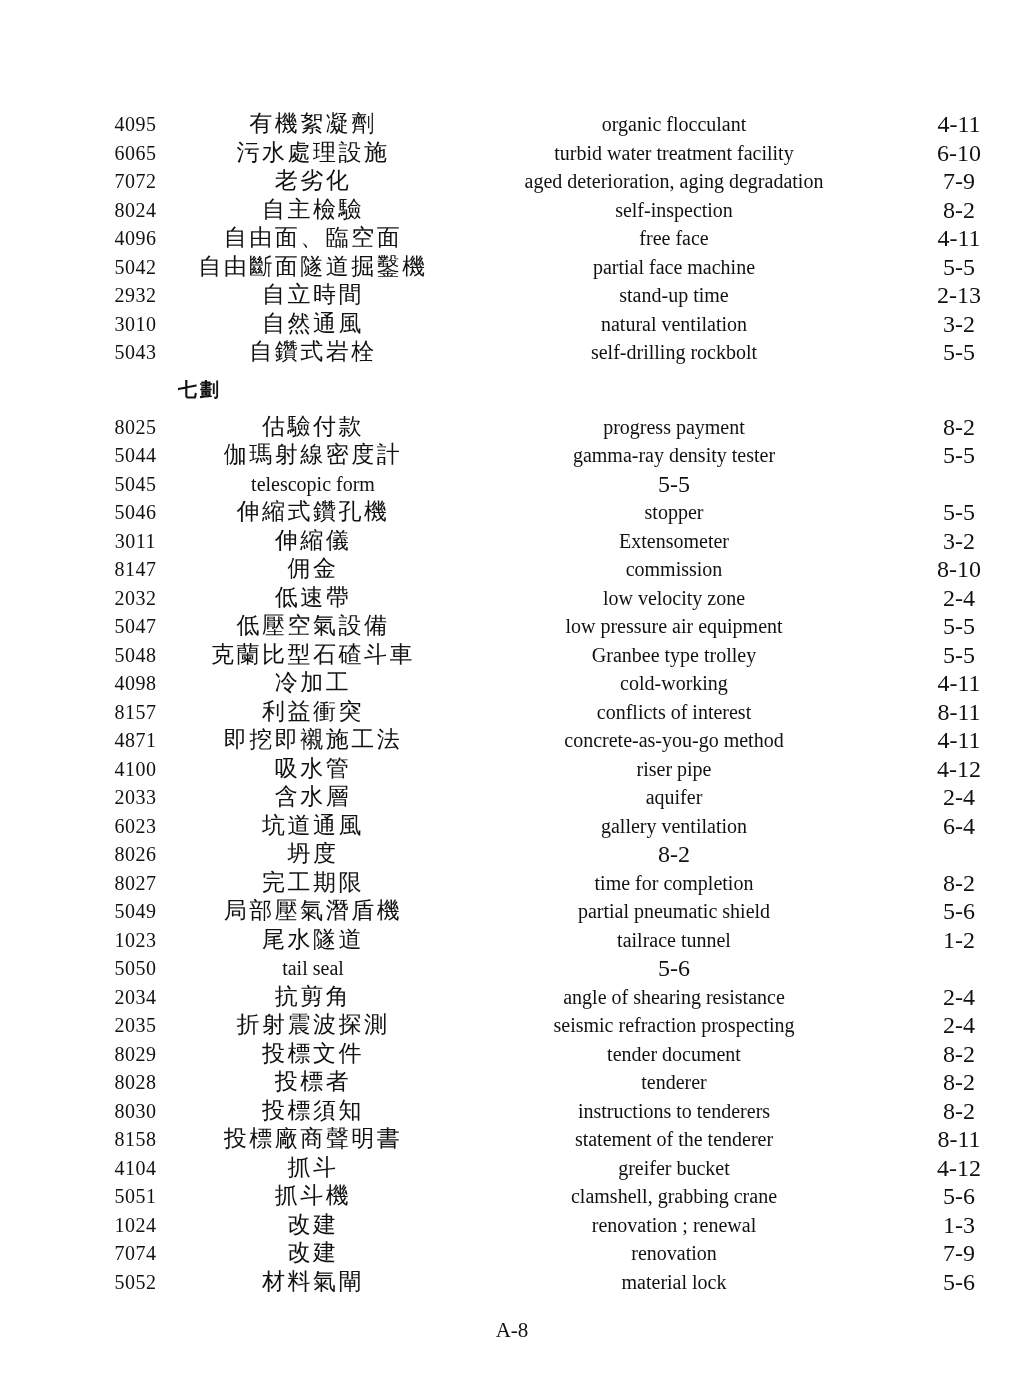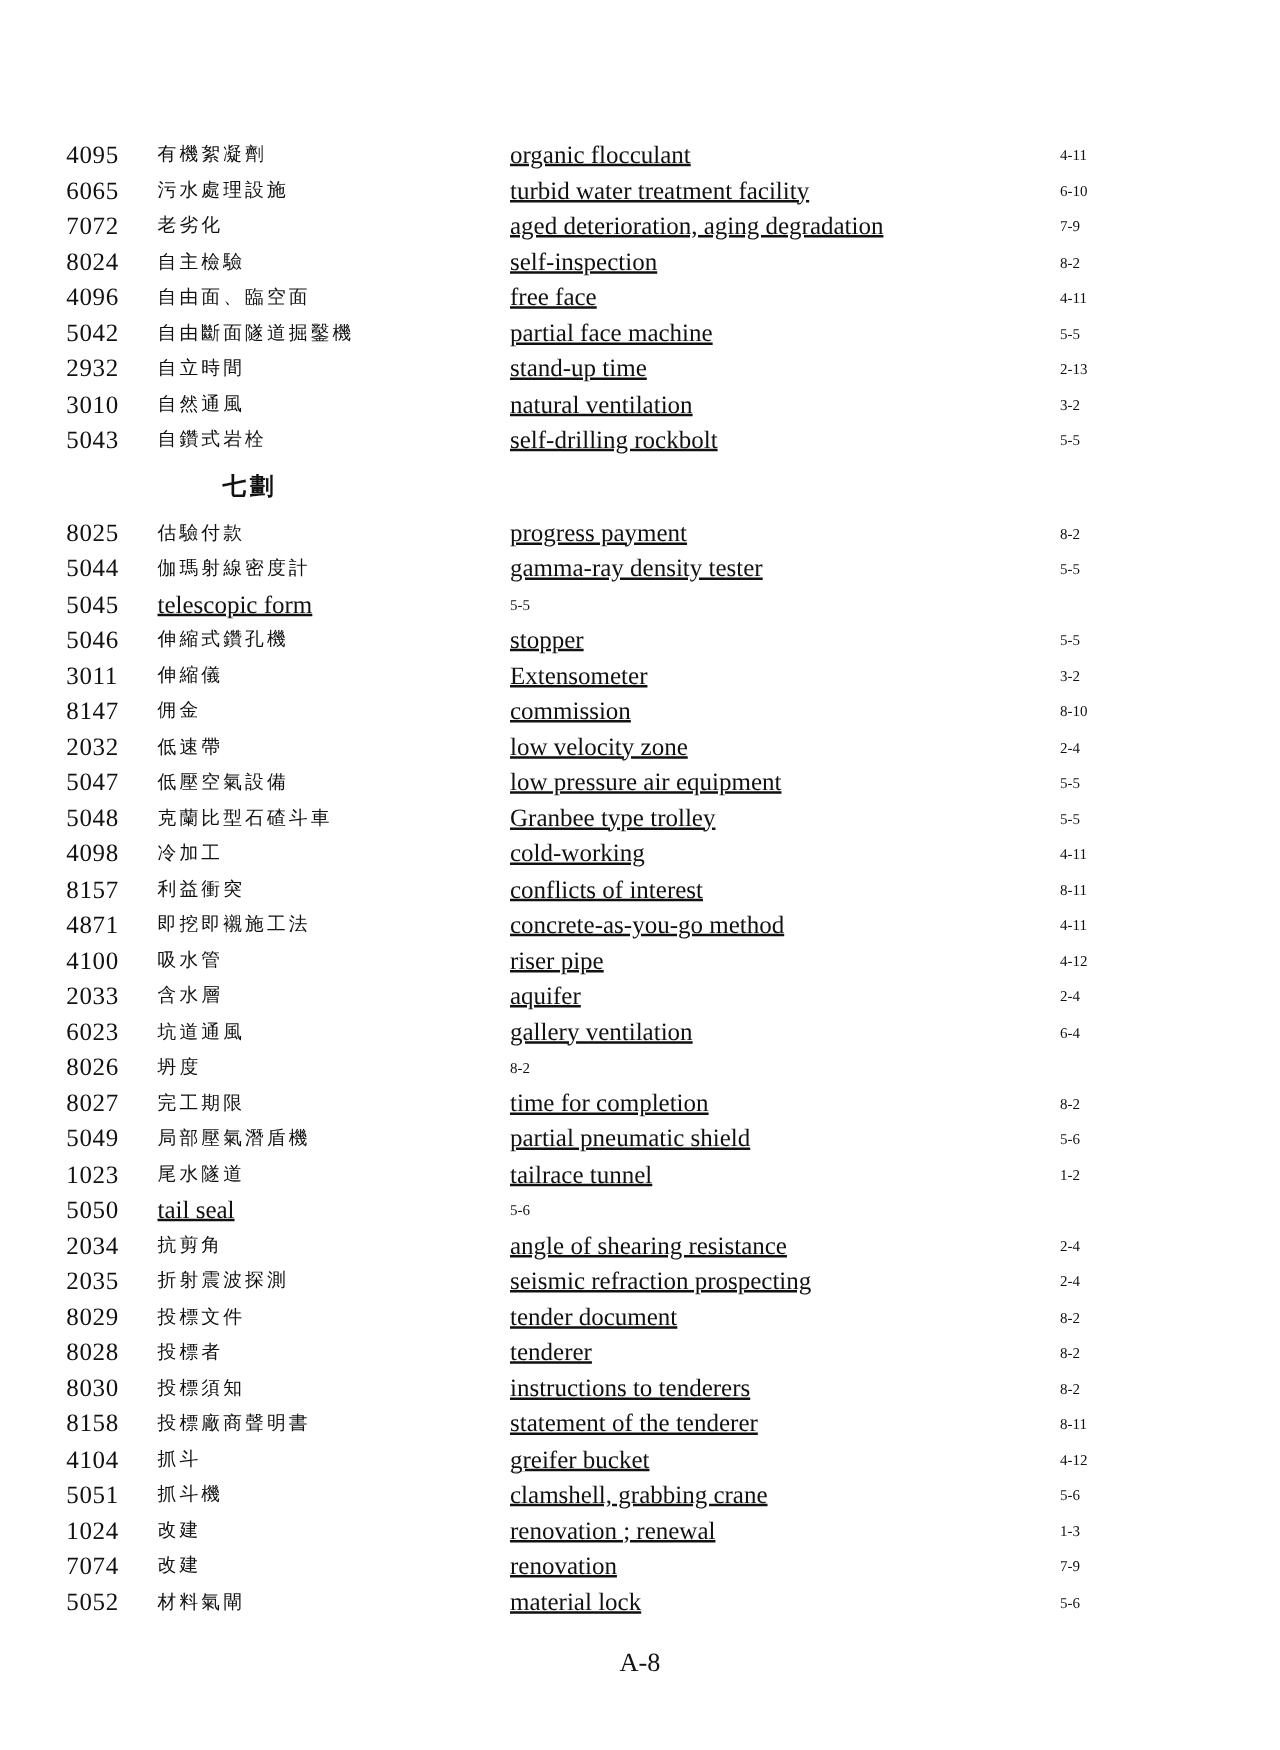--- a/index.html
+++ b/index.html
@@ -18,39 +18,39 @@
   }
   .glossary {
     position: absolute;
     top: 110px;
     left: 0;
     width: 1024px;
   }
   .entry-row {
     display: grid;
     grid-template-columns: 73px 282px 440px 1fr;
-    padding-left: 53px;
+    padding-left: 99px;
     height: 28.5px;
     line-height: 28.5px;
     white-space: nowrap;
+    text-align: center;
   }
   .entry-code {
     font-size: 20px;
     letter-spacing: 0.5px;
   }
   .entry-term-zh {
-    font-size: 15px;
+    font-size: 23px;
     letter-spacing: 2.5px;
   }
   .entry-term-en {
     font-size: 20px;
-    text-decoration: underline;
   }
   .entry-page-ref {
-    font-size: 12px;
+    font-size: 24px;
   }
   .stroke-header {
     padding-left: 178px;
     height: 46px;
     line-height: 46px;
     font-size: 19px;
     font-weight: bold;
     letter-spacing: 3px;
   }
   .page-footer {

